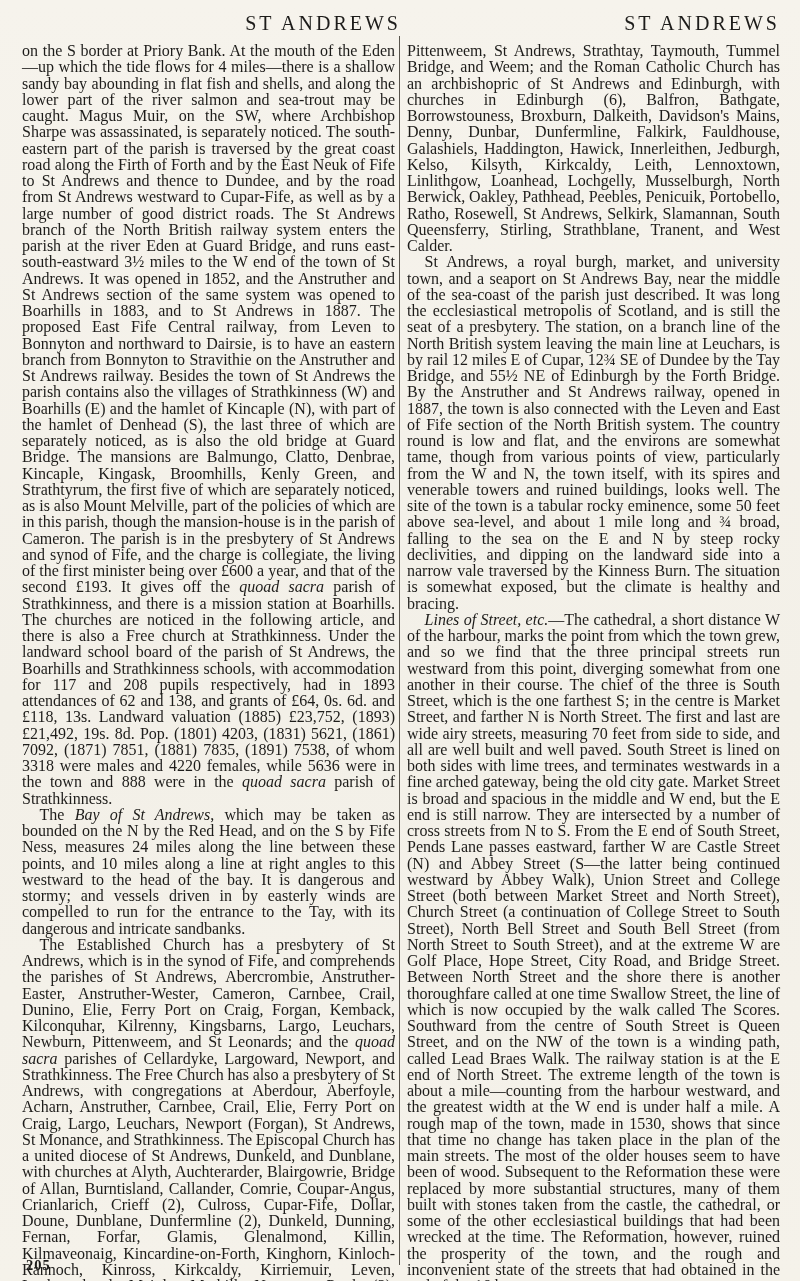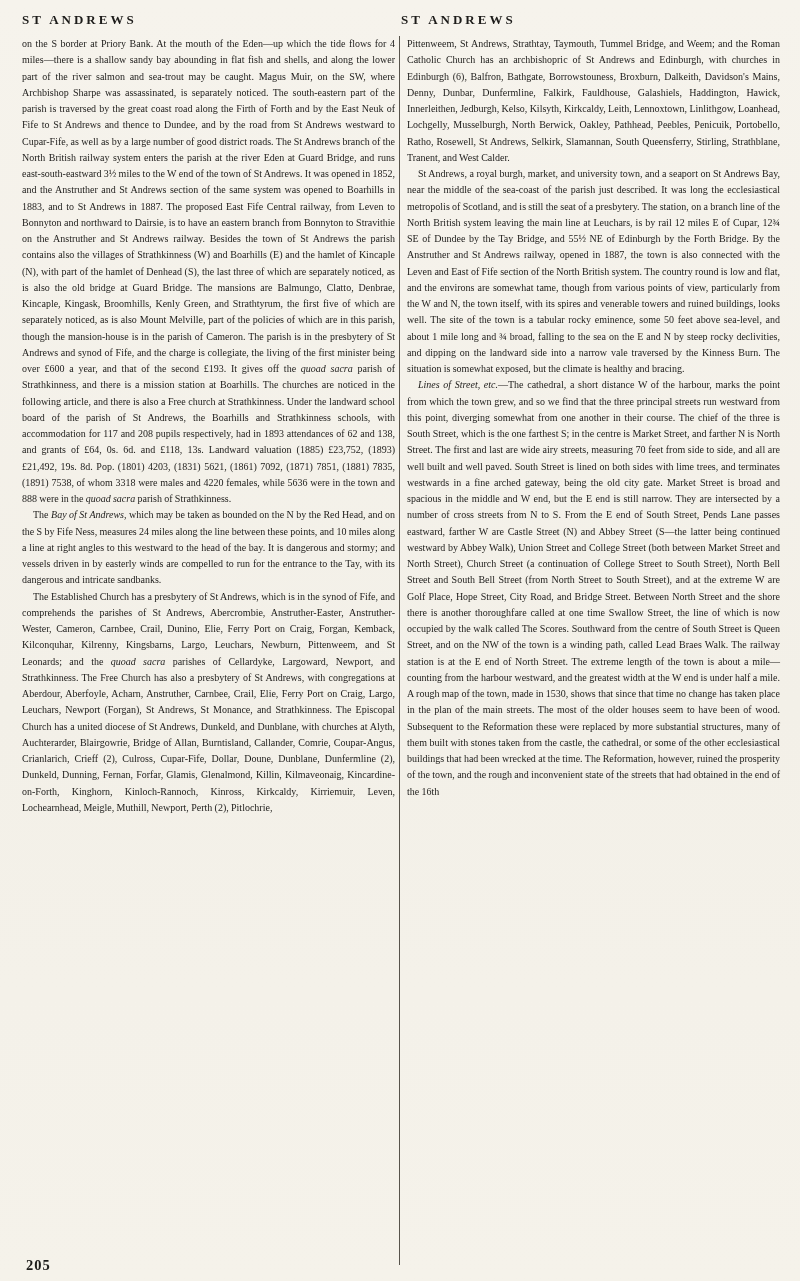--- a/index.html
+++ b/index.html
@@ -18,40 +18,40 @@
     font-family: "Liberation Serif", "DejaVu Serif", serif;
     padding: 10px 20px 6px 22px;
     overflow: hidden;
   }
   .headers-row {
     display: flex;
   }
   .col-header {
     flex: 1;
     margin: 2px 0 8px 0;
-    text-align: left;
-    font-size: 13px;
-    font-weight: bold;
+    text-align: right;
+    font-size: 20px;
+    font-weight: normal;
     letter-spacing: 3px;
     font-family: "Liberation Serif", "DejaVu Serif", serif;
   }
   .columns-row {
     display: flex;
     align-items: flex-start;
   }
   .col {
     flex: 1;
     min-width: 0;
   }
   .col + .col {
     margin-left: 12px;
   }
   .col-body p.para {
     margin: 0;
-    font-size: 10px;
+    font-size: 16px;
     line-height: 16.25px;
     text-align: justify;
     hyphens: auto;
     word-spacing: -0.2px;
   }
   .col-body p.para.indent {
     text-indent: 1.1em;
   }
   .col-body .i { font-style: italic; }
   .col-body .b { font-weight: normal; }

